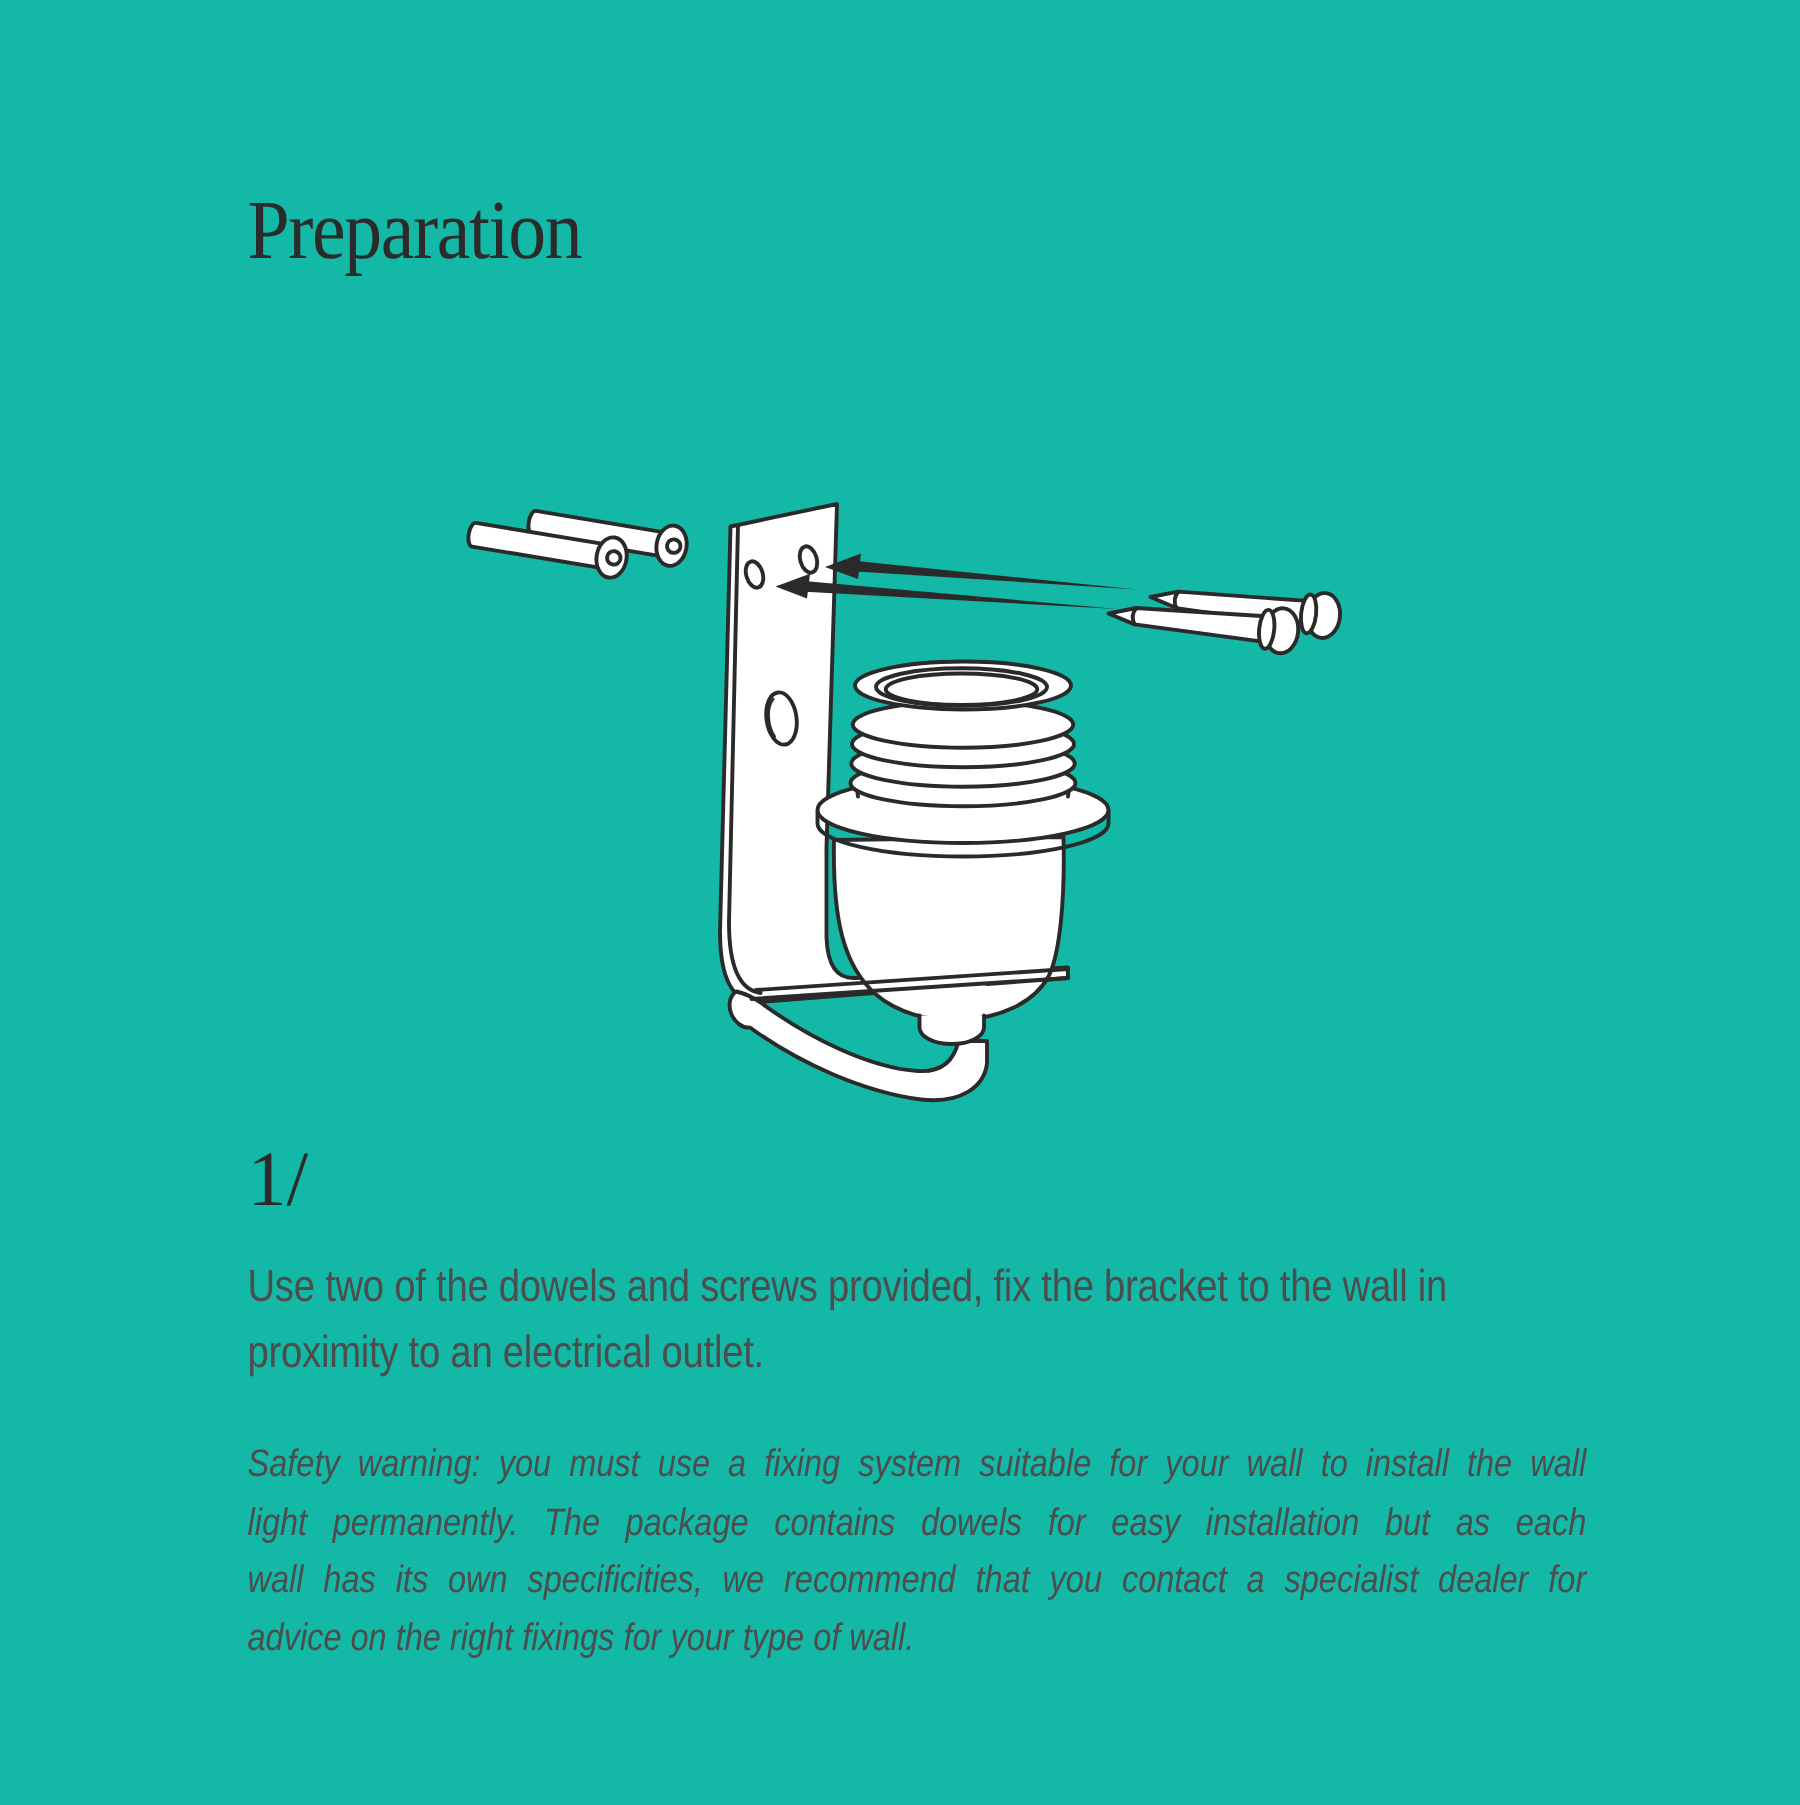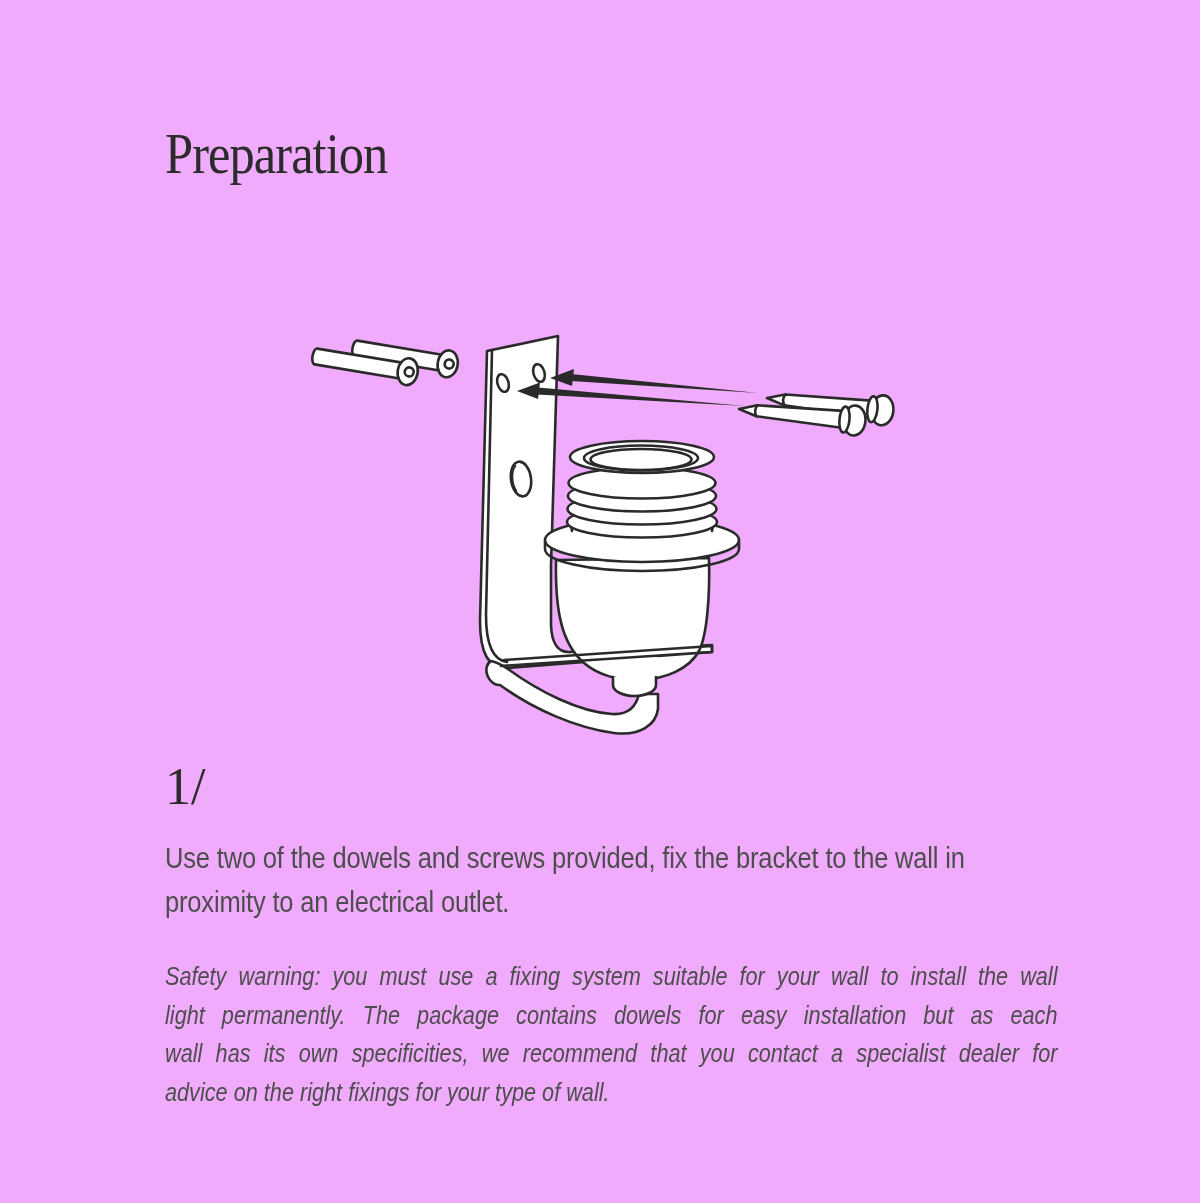--- a/index.html
+++ b/index.html
@@ -1,19 +1,19 @@
 <!DOCTYPE html>
 <html><head>
 <meta charset="utf-8">
 <style>
   html,body{margin:0;padding:0;background:#ffffff;}
   .page{
     position:relative;
     width:1200px;height:1203px;
-    background:#f0abfc;
+    background:#14b8a6;
     overflow:hidden;
     font-family:"Liberation Sans",sans-serif;
   }
   .heading{
     position:absolute;left:165px;top:86px;
     font-family:"Liberation Serif",serif;
     font-size:56px;font-weight:500;line-height:60px;
     color:#2b2b2b;letter-spacing:-1px;
     transform:scaleX(.90);transform-origin:0 0;
     white-space:nowrap;

